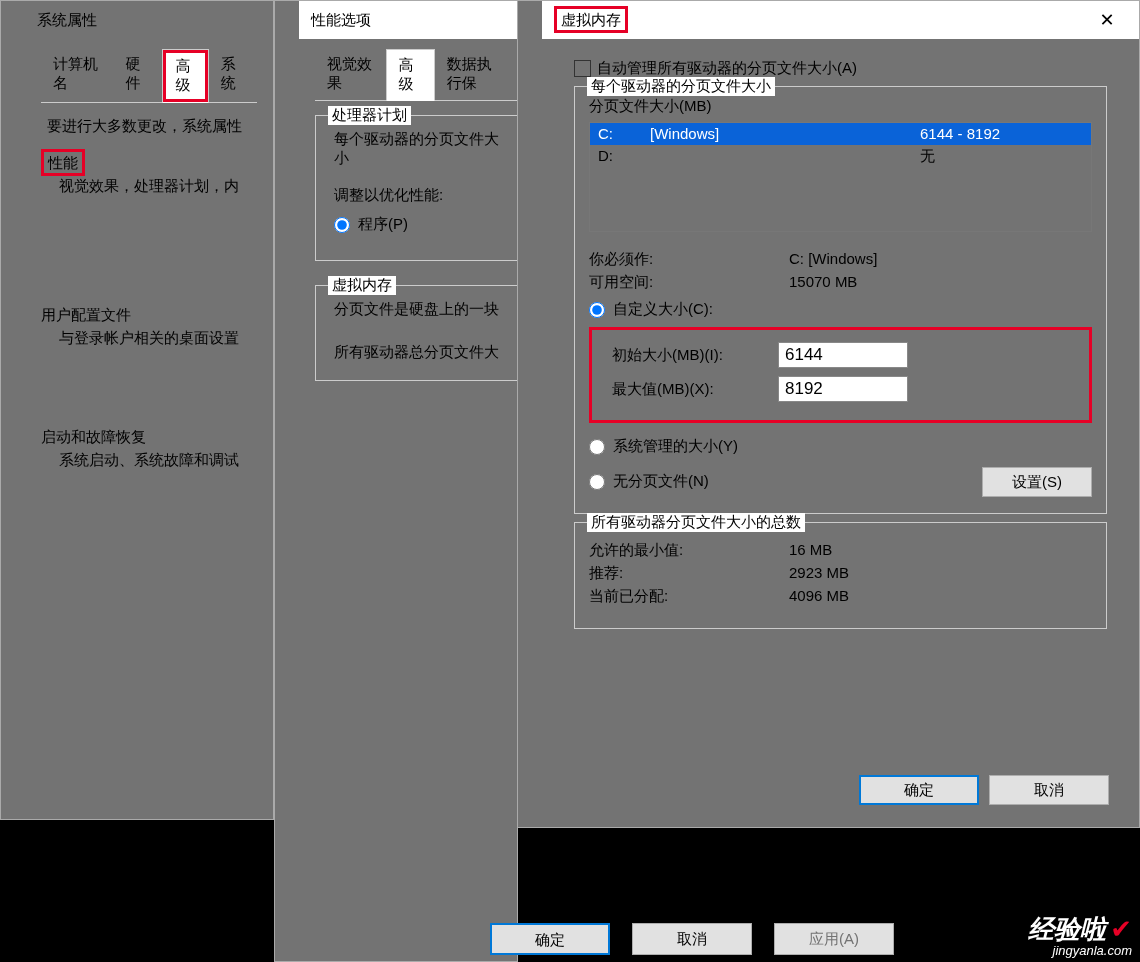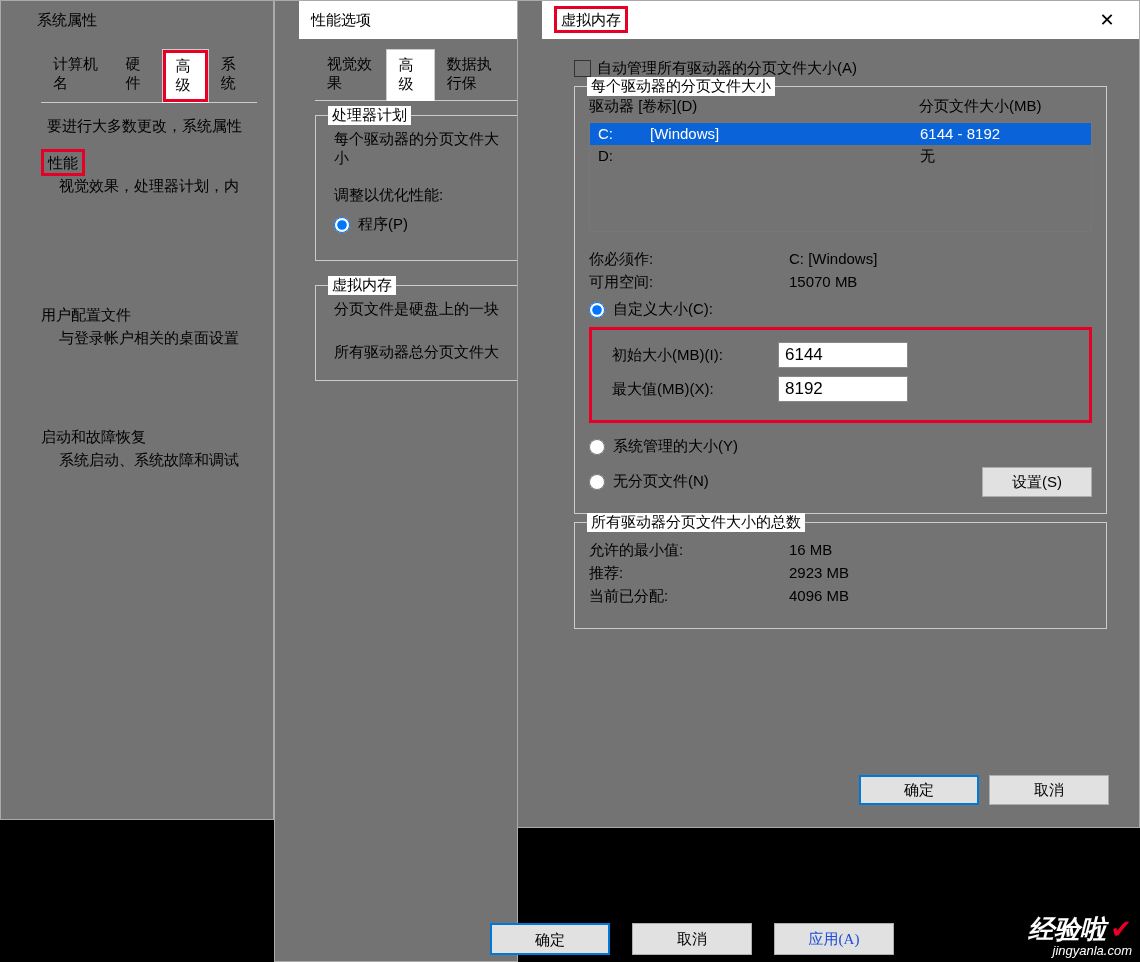--- a/index.html
+++ b/index.html
@@ -59,21 +59,21 @@
 #dlg3 .dlg-title { background: #fff; }
 
 .perf-footer { position: absolute; left: 490px; bottom: 0; height: 46px; display: flex; gap: 22px; align-items: center; z-index: 5; }
 .perf-footer .btn { min-width: 120px; height: 32px; line-height: 30px; }
 
 .watermark { position: absolute; right: 8px; bottom: 4px; color: #fff; text-align: right; z-index: 10; line-height: 1.1; }
 .watermark .big { font-size: 26px; font-weight: bold; font-style: italic; text-align: center; }
 .watermark .check { color: #e60026; font-size: 26px; }
 .watermark .small { font-size: 13px; font-style: italic; }
 
-.disabled { color: #1d4ed8; font-family: Liberation Serif, serif; }
+.disabled { color: #737373; }
 
 .custom-wrap { border: 3px solid #e60026; padding: 4px 6px 10px 6px; margin-top: 4px; position: relative; }
 
 .totals .kv .k { width: 200px; }
 
 </style>
 </head>
 <body>
 
 <div class="dlg" id="dlg1">
@@ -143,21 +143,20 @@
   <div class="dlg-body" style="padding:16px 32px;">
 
     <div class="checkbox">
       <span class="box"></span>
       <span>自动管理所有驱动器的分页文件大小(A)</span>
     </div>
 
     <div class="groupbox" style="padding:10px 14px 14px 14px;">
       <div class="legend">每个驱动器的分页文件大小</div>
       <div style="display:flex;">
-        <div style="width:330px;">驱动器 [卷标](D)</div>
         <div>分页文件大小(MB)</div>
       </div>
       <div class="drive-list">
         <div class="drive-row selected">
           <div class="c1">C:</div>
           <div class="c2">[Windows]</div>
           <div class="c3">6144 - 8192</div>
         </div>
         <div class="drive-row">
           <div class="c1">D:</div>

